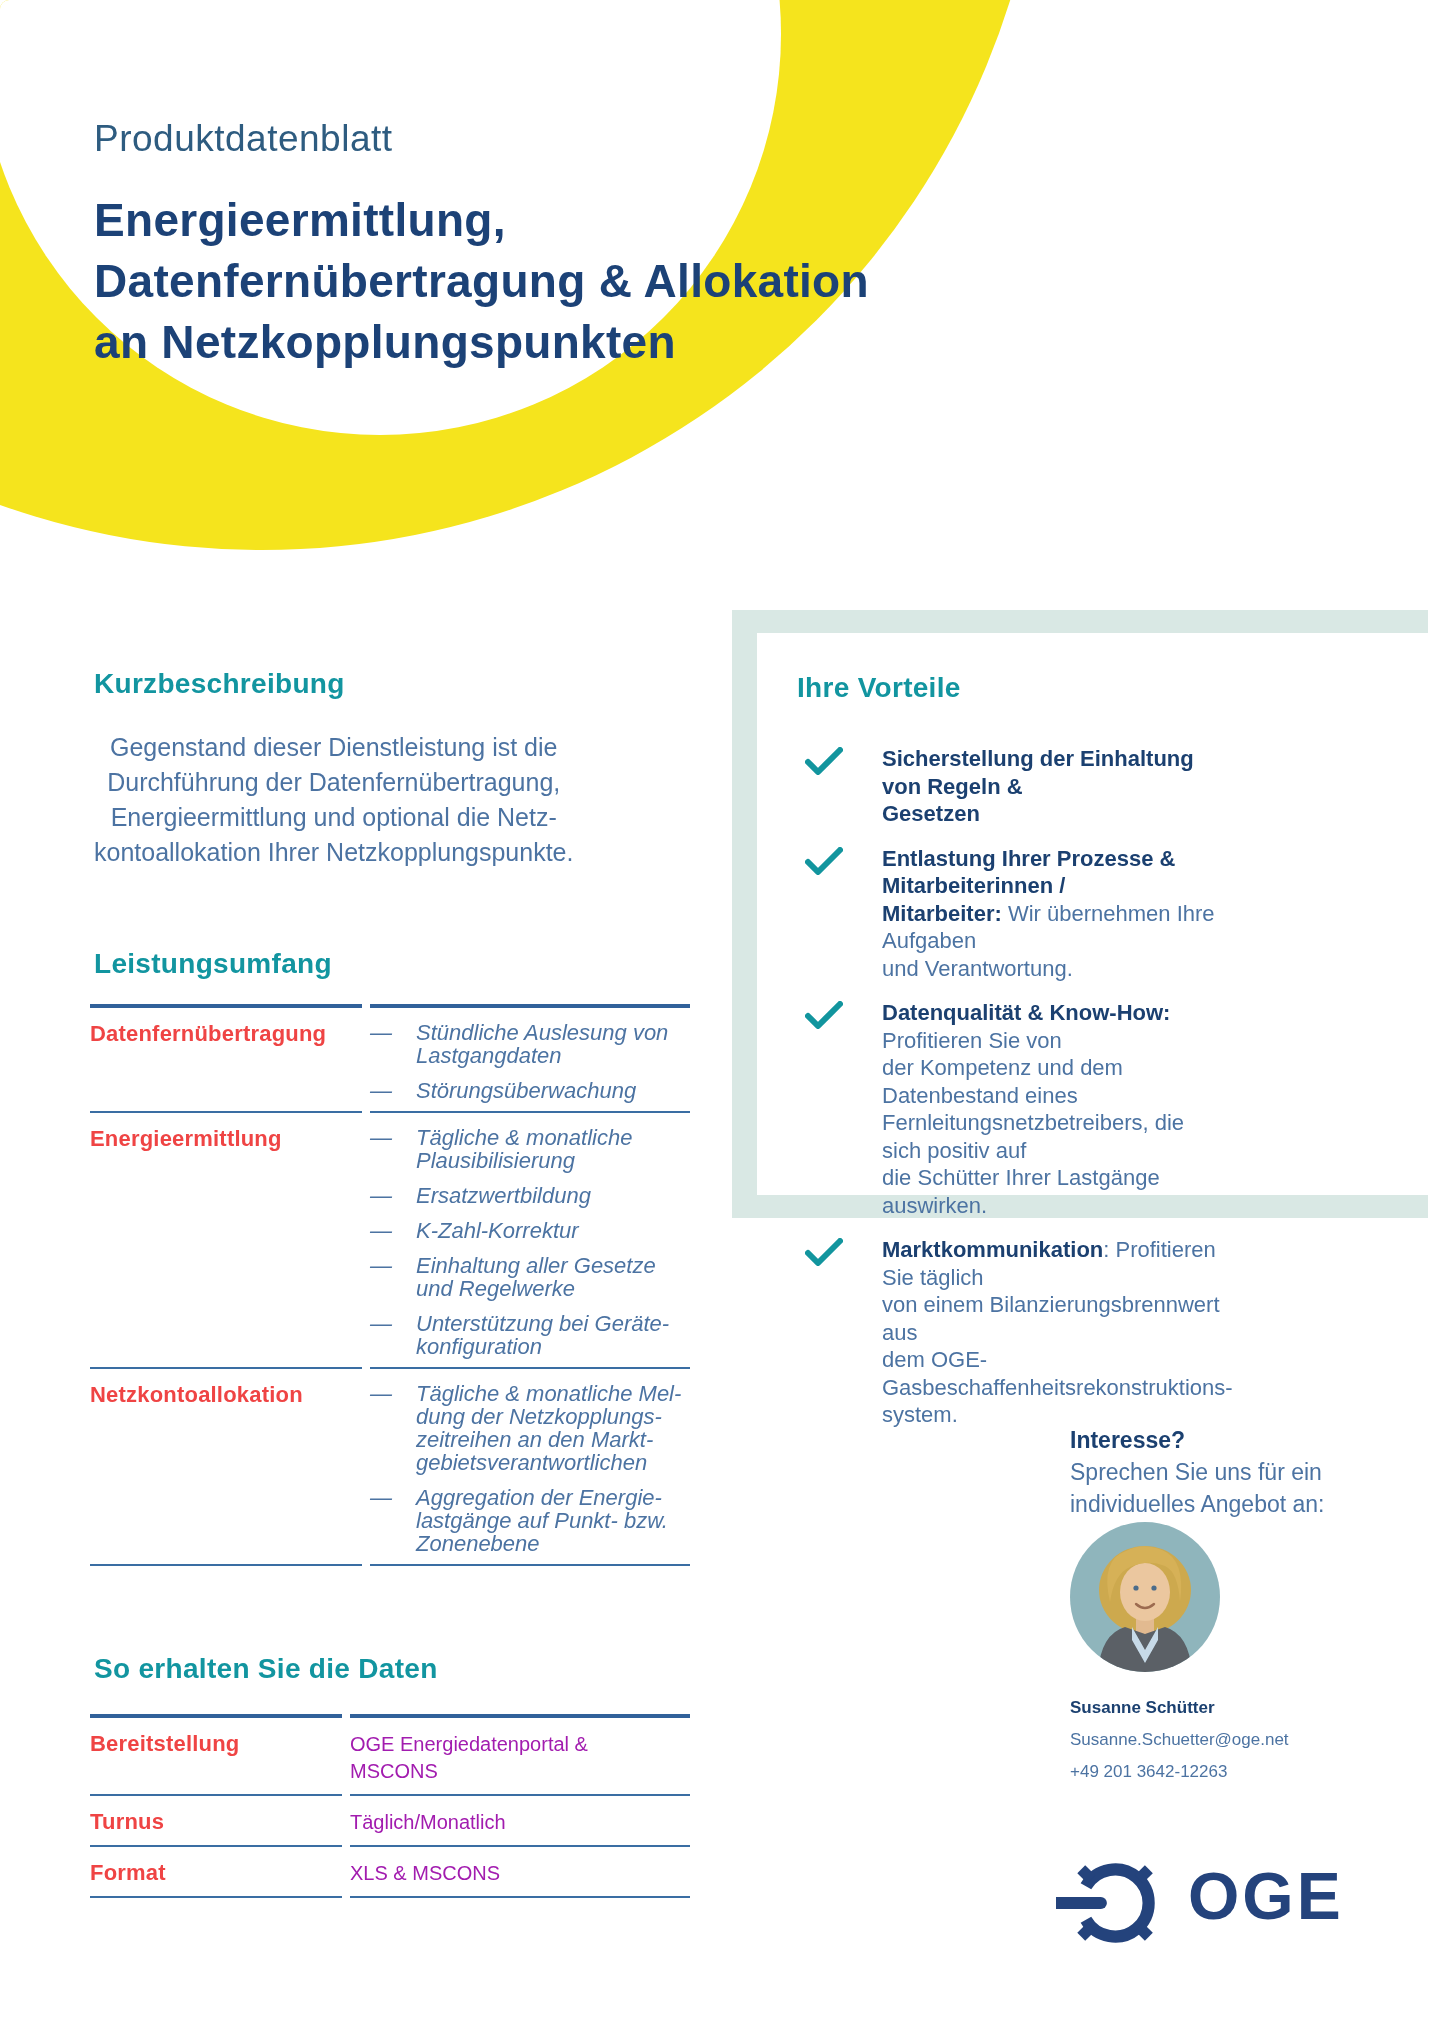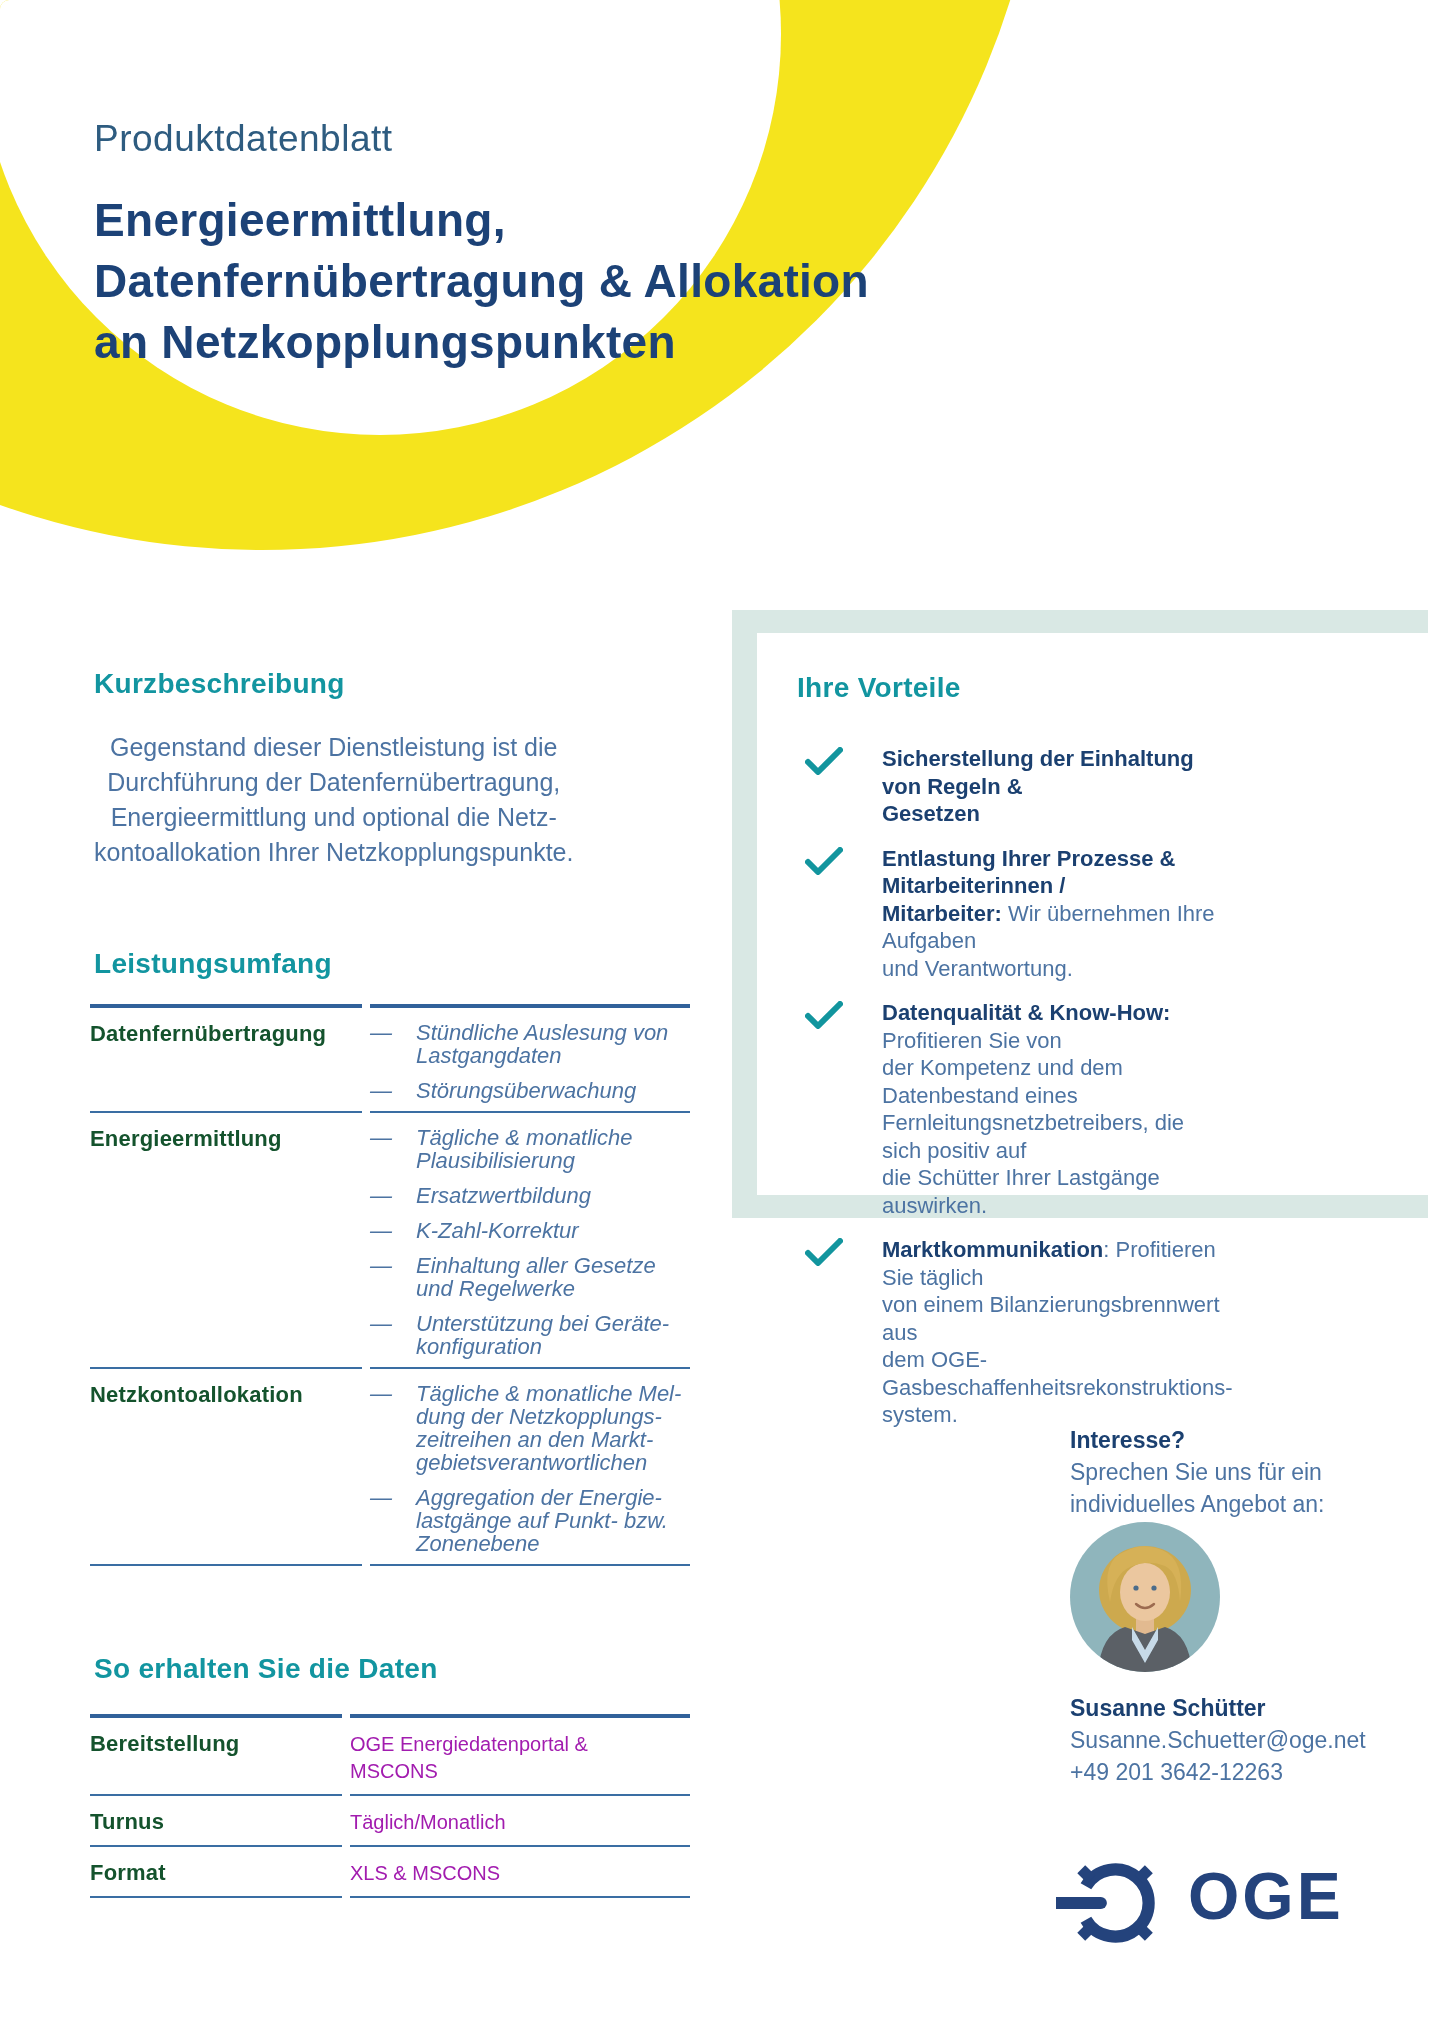--- a/index.html
+++ b/index.html
@@ -30,40 +30,40 @@
   
   .svc-table { left:90px; width:600px; }
   .t1 { top:1004px; } .t2 { top:1714px; }
   .row { display:flex; gap:8px; }
   .row > .cell { border-top:2px solid #3A6EA3; padding:13px 0 9px; }
   .row.first > .cell { border-top:4px solid #31619A; }
   .row.closing > .cell { border-top:2px solid #3A6EA3; padding:0; height:0; }
   .cell.c1 { width:272px; }
   .cell.c2 { flex:1; }
   .t2 .cell.c1 { width:252px; }
-  .rowlabel { font-size:22px; font-weight:700; color:#14532d; letter-spacing:.2px; }
+  .rowlabel { font-size:22px; font-weight:700; color:#ef4444; letter-spacing:.2px; }
   .item { position:relative; padding-left:46px; font-size:22px; line-height:23px; color:#4C73A2;font-style:italic; }
   .item + .item { margin-top:12px; }
   .item::before { content:"\2014"; position:absolute; left:0; top:0; color:#4C73A2; }
   .val { font-size:20px; line-height:27px; color:#a21caf; }
 
   
   .panel { left:732px; top:610px; width:696px; height:608px; background:#D9E8E4; }
   .panel-inner { left:757px; top:633px; width:671px; height:562px; background:#ffffff; }
   .benefits { left:805px; top:745px; width:420px; }
   .benefit { display:flex; margin-bottom:17px; }
   .benefit .check { flex:0 0 77px; padding-top:2px; }
   .benefit .btxt { font-size:22px; line-height:27.5px; color:#4C73A2; }
   .benefit .btxt b { color:#1B4070; font-weight:700; }
 
   
   .interesse { left:1070px; top:1424px; font-size:23px; line-height:32px; color:#4C73A2; }
   .interesse .lead { font-weight:700; color:#1B4070; }
   .avatar { left:1070px; top:1522px; width:150px; height:150px; }
-  .contact { left:1070px; top:1692px; font-size:23px; line-height:32px; color:#4C73A2; }
+  .contact { left:1070px; top:1692px; font-size:17px; line-height:32px; color:#4C73A2; }
   .contact .name { font-weight:700; color:#1B4070; }
   .contact a { color:#4C73A2; text-decoration:none; }
 
   
   .logo { left:1056px; top:1854px; display:flex; align-items:center; }
   .logo svg { width:112px; height:98px; }
   .logo .logotext { font-size:66px; font-weight:800; color:#24437C; letter-spacing:3px;
                     margin-left:20px; margin-top:-14px; }
 </style>
 </head>

